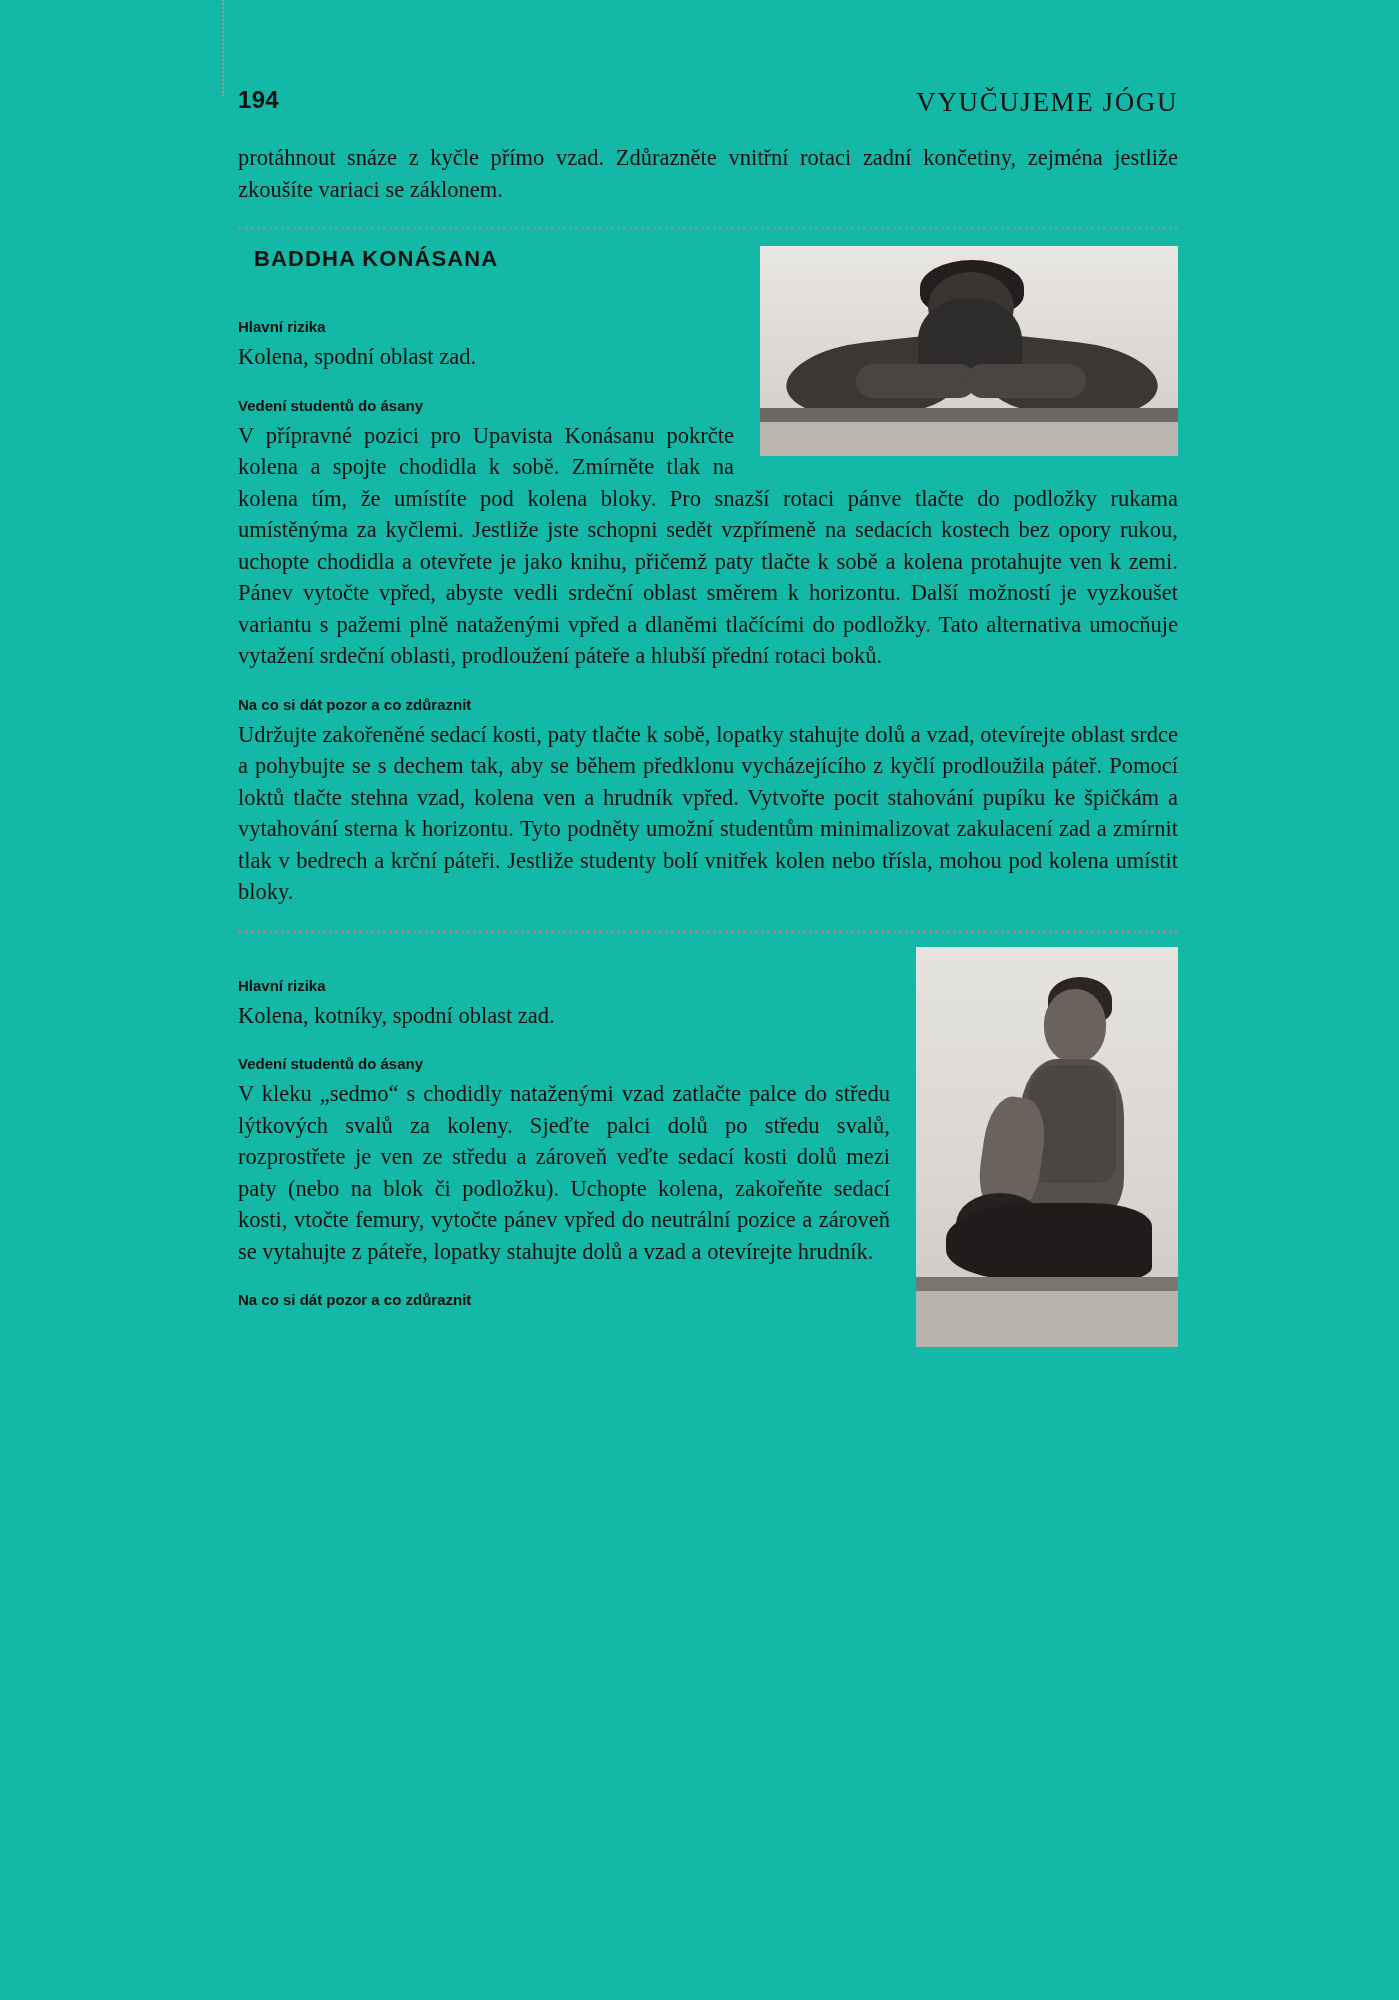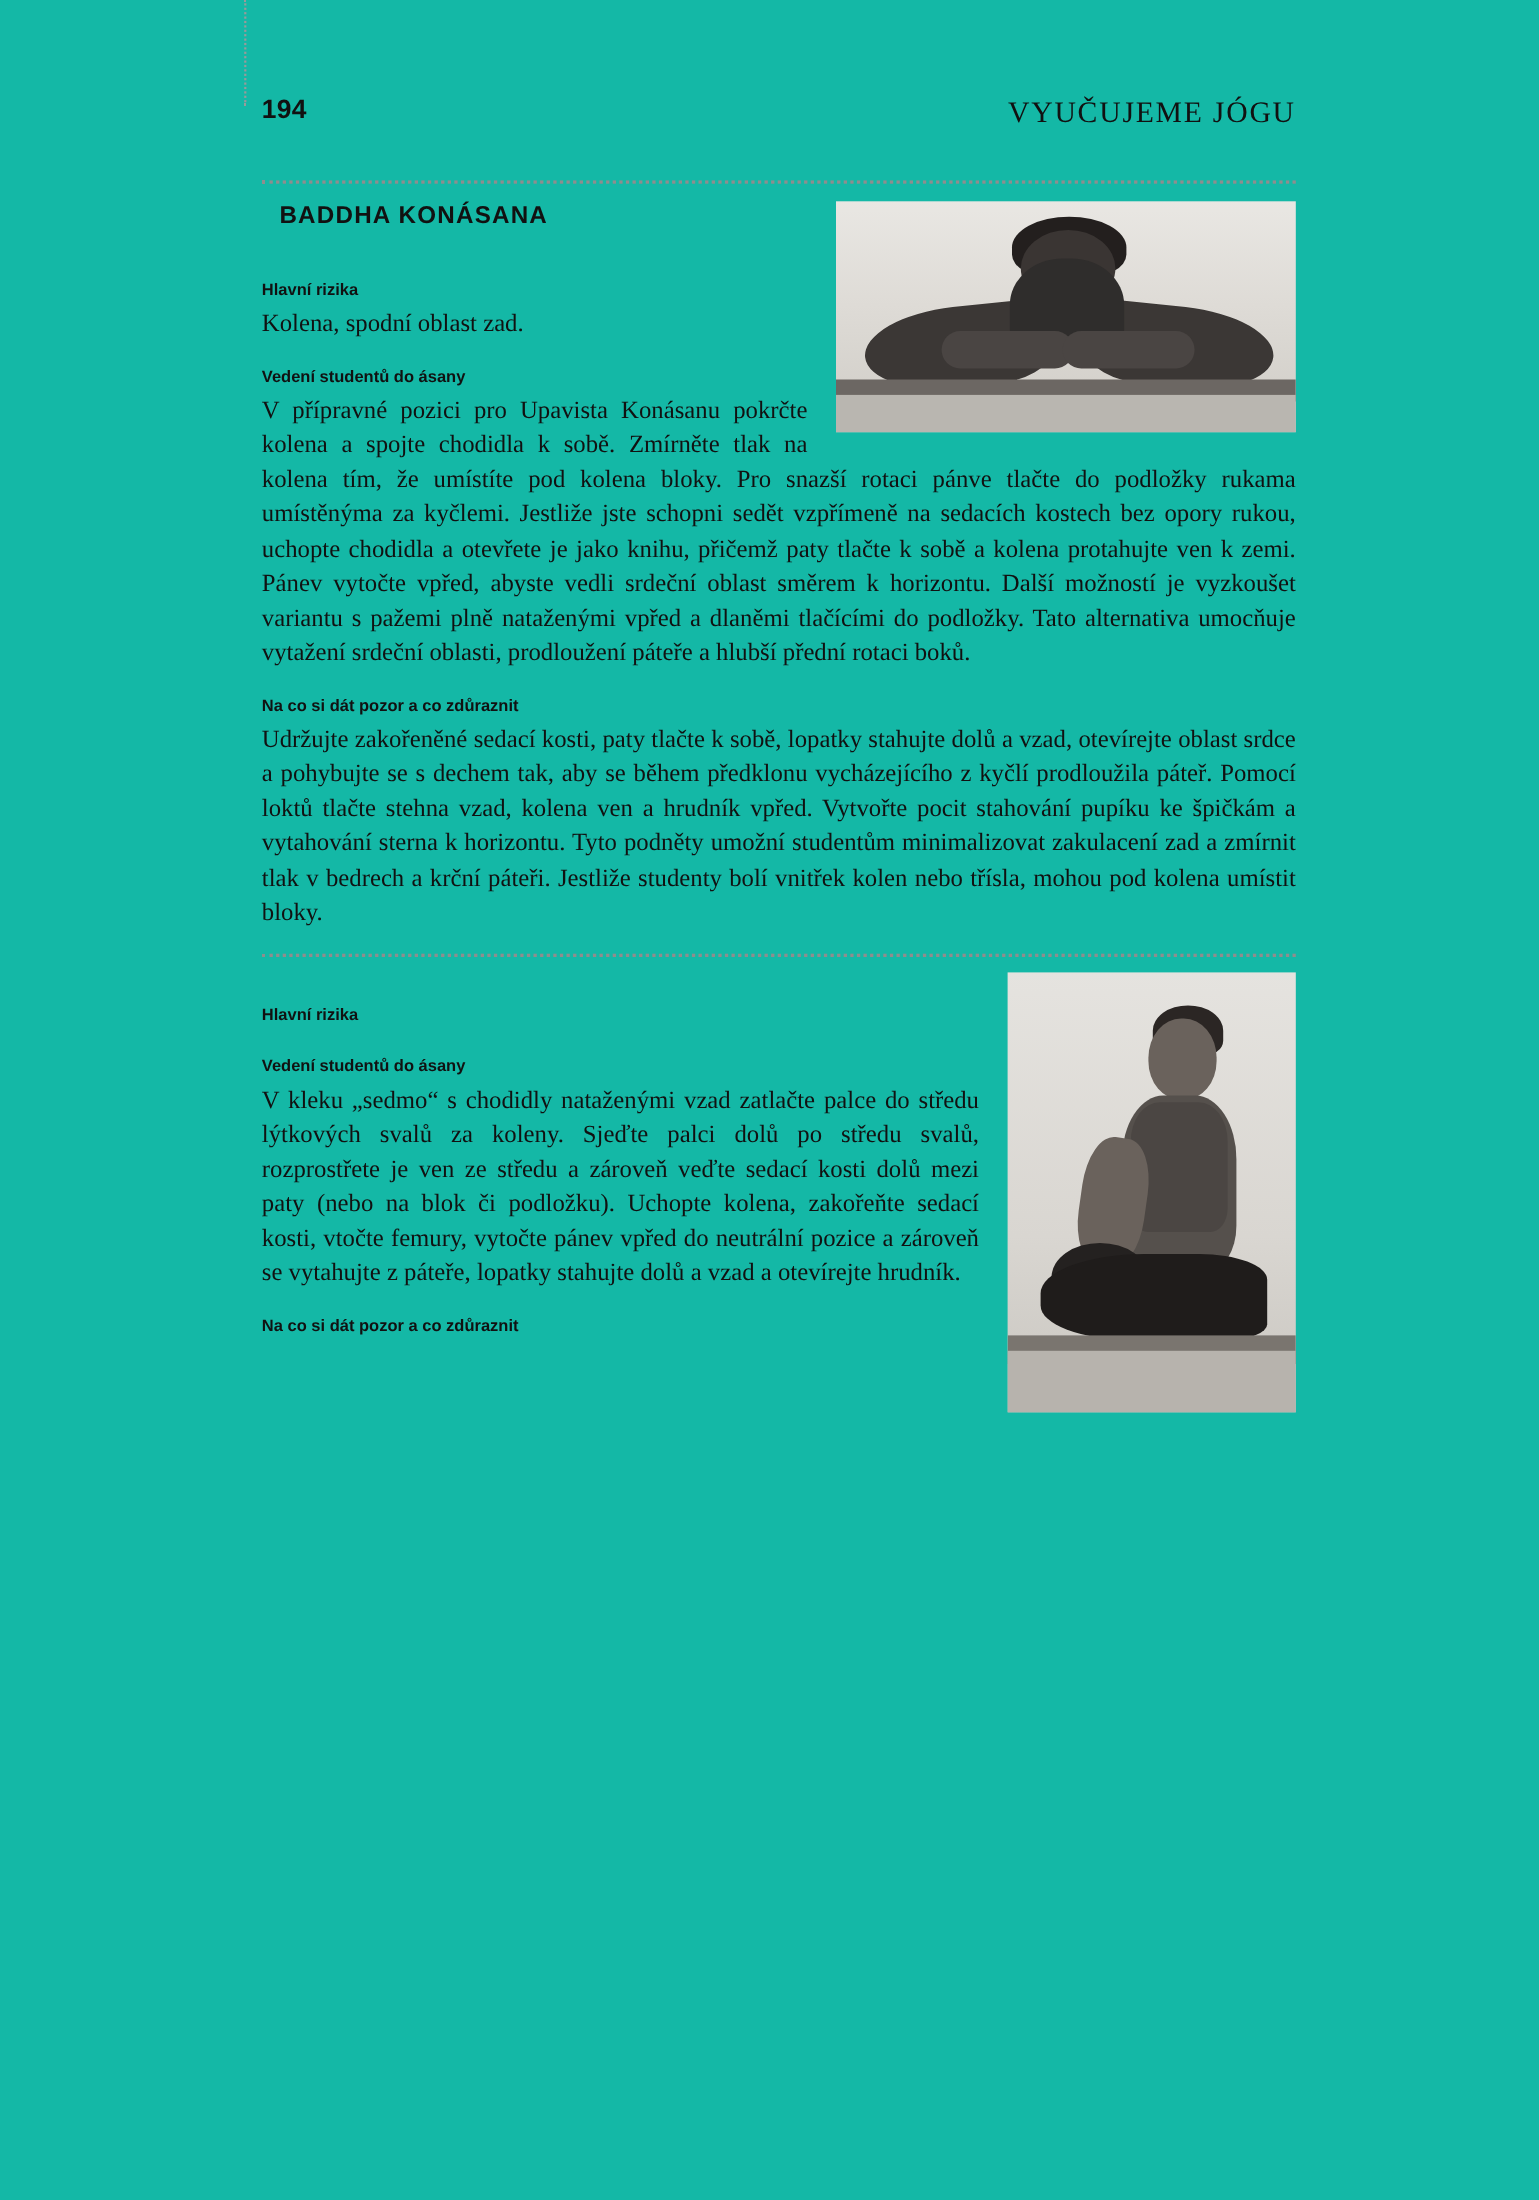--- a/index.html
+++ b/index.html
@@ -208,20 +208,21 @@
 
   <div class="margin-rule"></div>
 
   <div class="runhead">
     <div class="folio">194</div>
     <div class="runtitle">VYUČUJEME JÓGU</div>
   </div>
 
   <div class="body">
 
+    <p class="para">protáhnout snáze z kyčle přímo vzad. Zdůrazněte vnitřní rotaci zadní končetiny, zejména jestliže zkoušíte variaci se záklonem.</p>
 
     <div class="dotrule"></div>
 
     <div class="clearfix">
 
       <div class="figure fig-baddha">
         <div class="sil legL"></div>
         <div class="sil legR"></div>
         <div class="sil hair"></div>
         <div class="sil head"></div>
@@ -259,20 +260,21 @@
         <div class="sil arm"></div>
         <div class="sil knee"></div>
         <div class="sil shins"></div>
         <div class="mat"></div>
         <div class="floor"></div>
       </div>
 
       <div class="gap-m"></div>
       <h3 class="sub">Hlavní rizika</h3>
       <div class="gap-xs"></div>
+      <p class="para">Kolena, kotníky, spodní oblast zad.</p>
       <div class="gap-s"></div>
       <h3 class="sub">Vedení studentů do ásany</h3>
       <div class="gap-xs"></div>
       <p class="para">V kleku „sedmo“ s chodidly nataženými vzad zatlačte palce do středu lýtkových svalů za koleny. Sjeďte palci dolů po středu svalů, rozprostřete je ven ze středu a zároveň veďte sedací kosti dolů mezi paty (nebo na blok či podložku). Uchopte kolena, zakořeňte sedací kosti, vtočte femury, vytočte pánev vpřed do neutrální pozice a zároveň se vytahujte z páteře, lopatky stahujte dolů a vzad a otevírejte hrudník.</p>
       <div class="gap-s"></div>
       <h3 class="sub">Na co si dát pozor a co zdůraznit</h3>
       <div class="gap-xs"></div>
     </div>
 
   </div>

